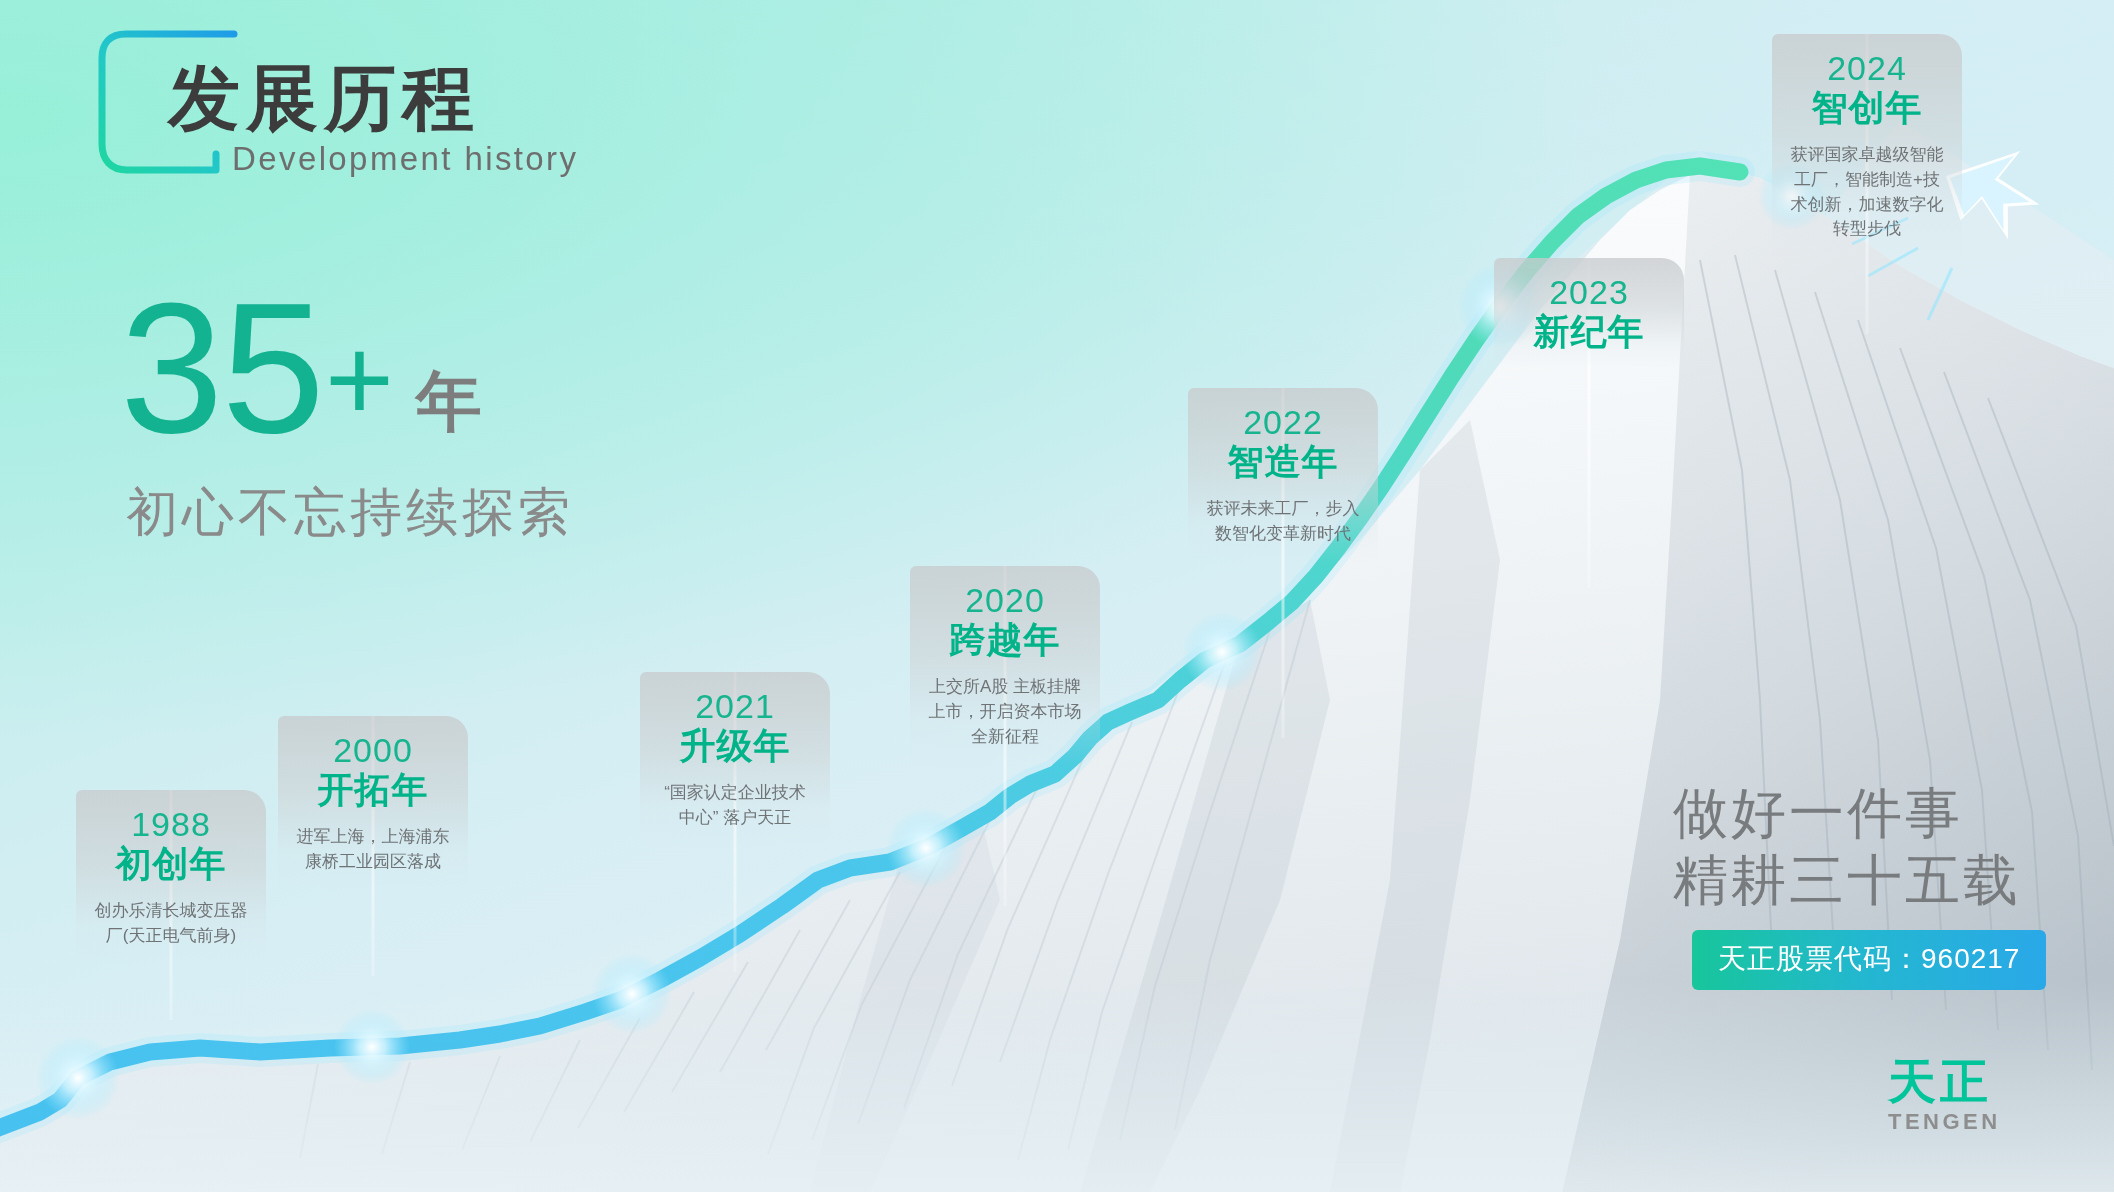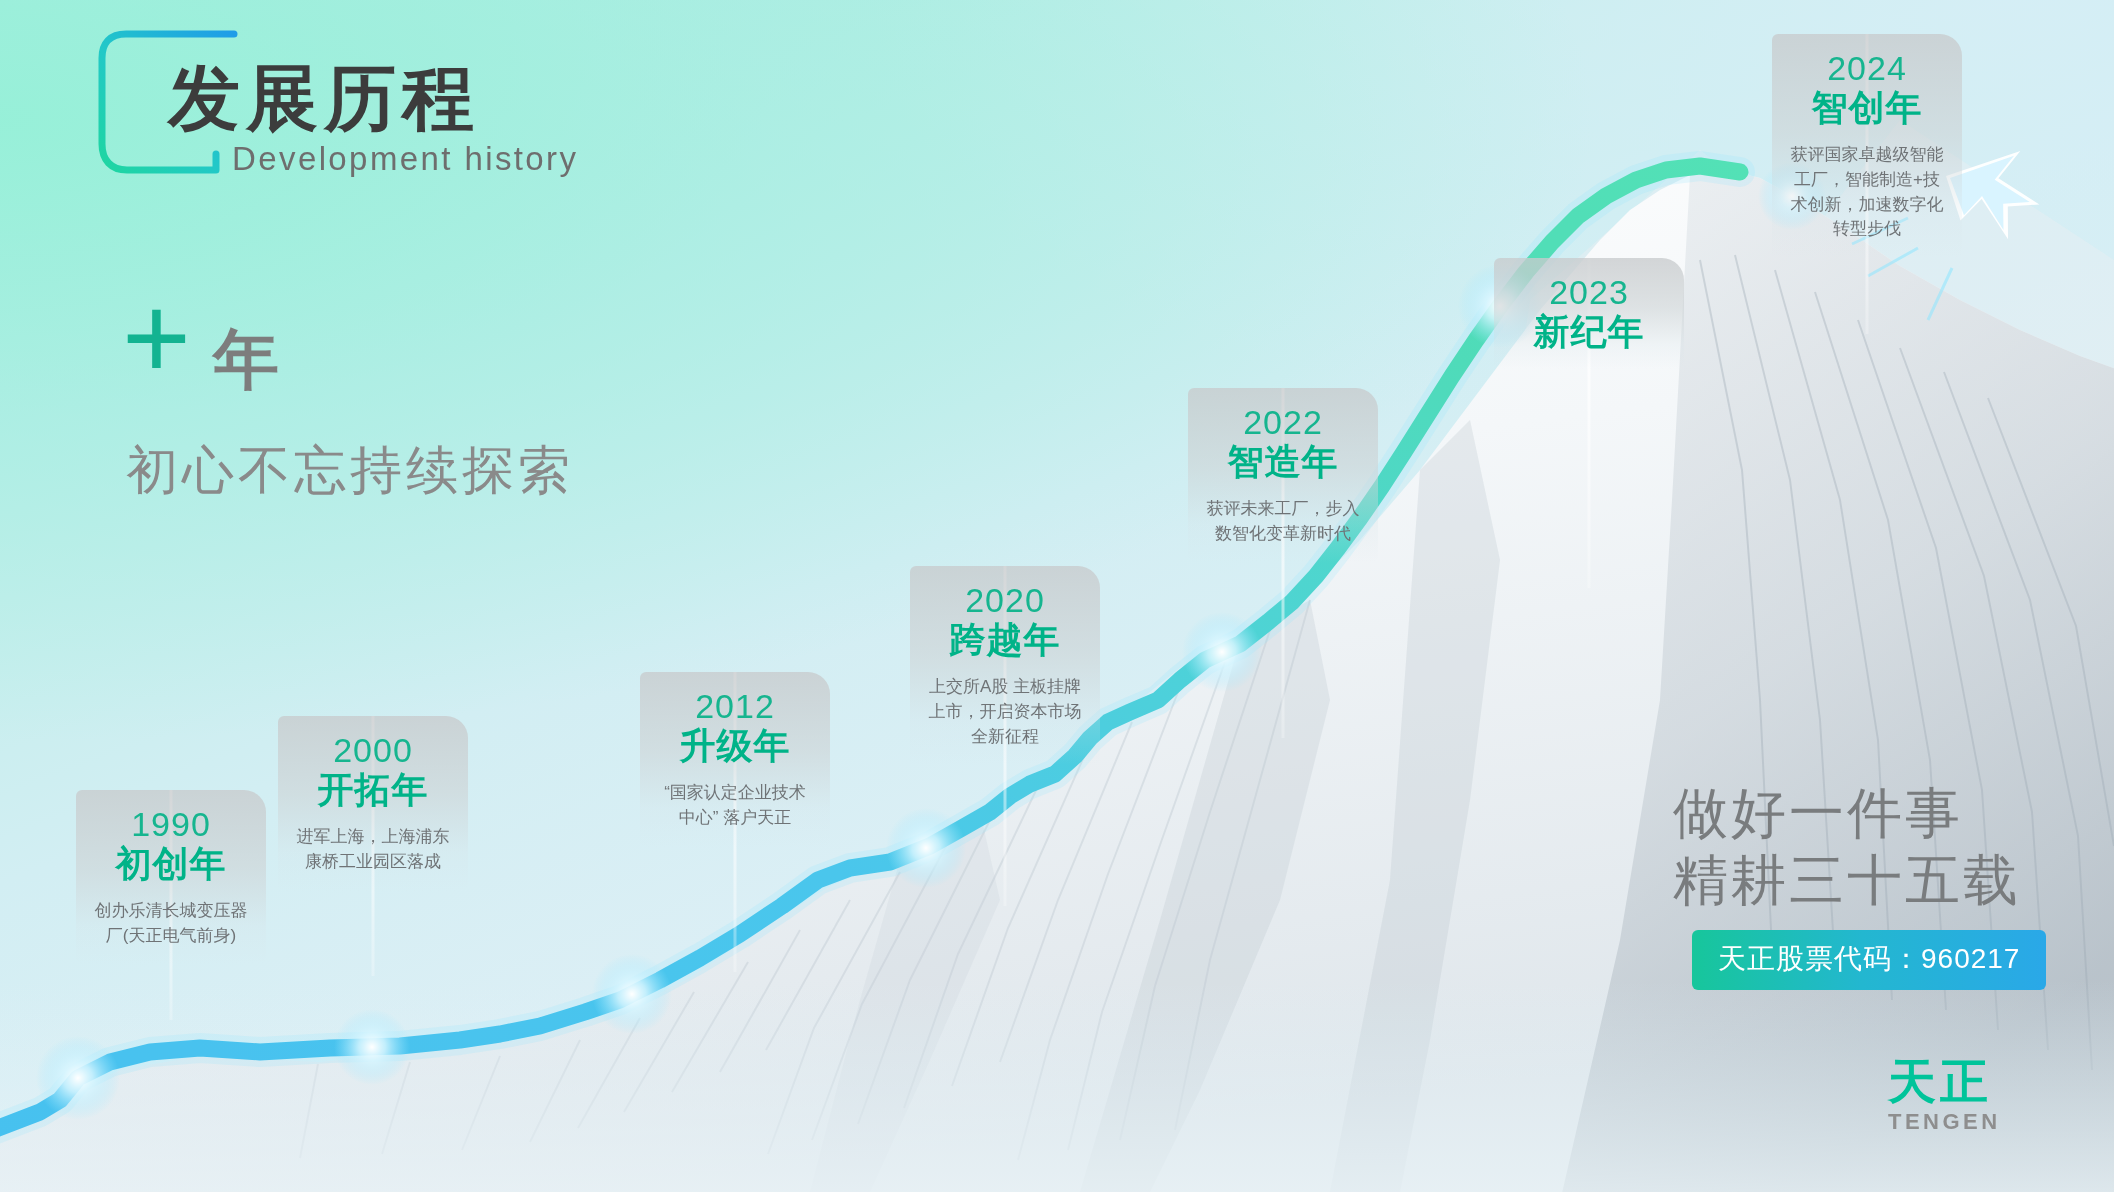--- a/index.html
+++ b/index.html
@@ -245,48 +245,49 @@
     </defs>
     <path d="M142,6 L34,6 C18,6 10,15 10,30 L10,116 C10,132 19,142 35,142 L124,142 L124,126" fill="none" stroke="url(#brGrad)" stroke-width="7" stroke-linecap="round" stroke-linejoin="round"></path>
   </svg>
 </div>
 
 <div class="page-title">发展历程</div>
 <div class="page-subtitle">Development history</div>
 
 <div class="years-block">
   <div class="years-row">
+    <span class="years-num">35</span>
     <span class="years-plus">+</span>
     <span class="years-unit">年</span>
   </div>
   <div class="years-tag">初心不忘持续探索</div>
 </div>
 
 <div class="milestone" style="left:76px; top:790px; width:190px;">
   <div class="ms-stem" style="top:0; height:230px;"></div>
   <div class="ms-card">
-    <div class="ms-year">1990</div>
+    <div class="ms-year">1988</div>
     <div class="ms-name">初创年</div>
     <div class="ms-desc">创办乐清长城变压器厂(天正电气前身)</div>
   </div>
 </div>
 
 <div class="milestone" style="left:278px; top:716px; width:190px;">
   <div class="ms-stem" style="top:0; height:260px;"></div>
   <div class="ms-card">
     <div class="ms-year">2000</div>
     <div class="ms-name">开拓年</div>
     <div class="ms-desc">进军上海，上海浦东康桥工业园区落成</div>
   </div>
 </div>
 
 <div class="milestone" style="left:640px; top:672px; width:190px;">
   <div class="ms-stem" style="top:0; height:300px;"></div>
   <div class="ms-card">
-    <div class="ms-year">2012</div>
+    <div class="ms-year">2021</div>
     <div class="ms-name">升级年</div>
     <div class="ms-desc">“国家认定企业技术中心” 落户天正</div>
   </div>
 </div>
 
 <div class="milestone" style="left:910px; top:566px; width:190px;">
   <div class="ms-stem" style="top:0; height:340px;"></div>
   <div class="ms-card">
     <div class="ms-year">2020</div>
     <div class="ms-name">跨越年</div>

